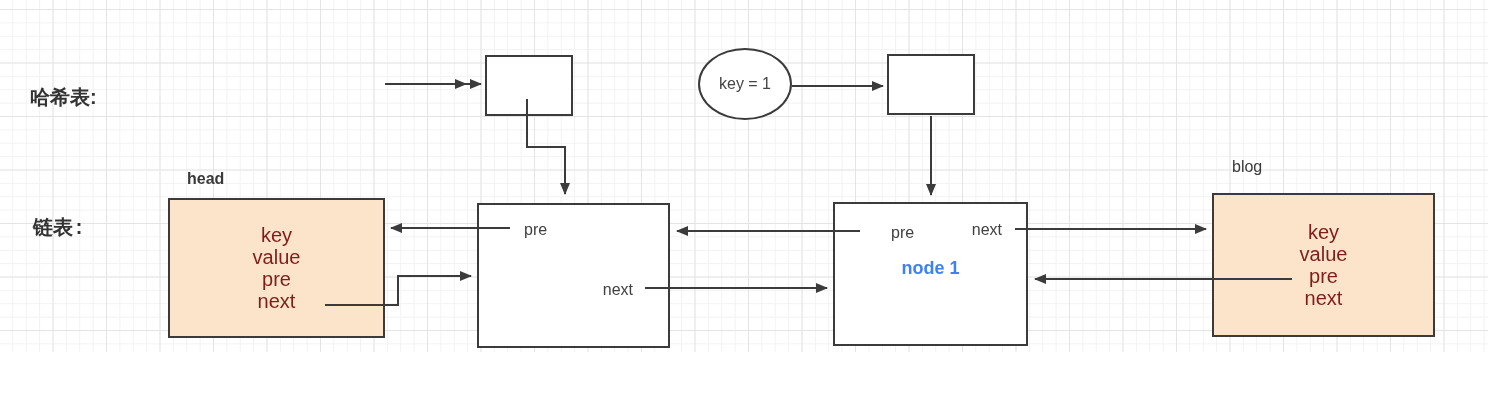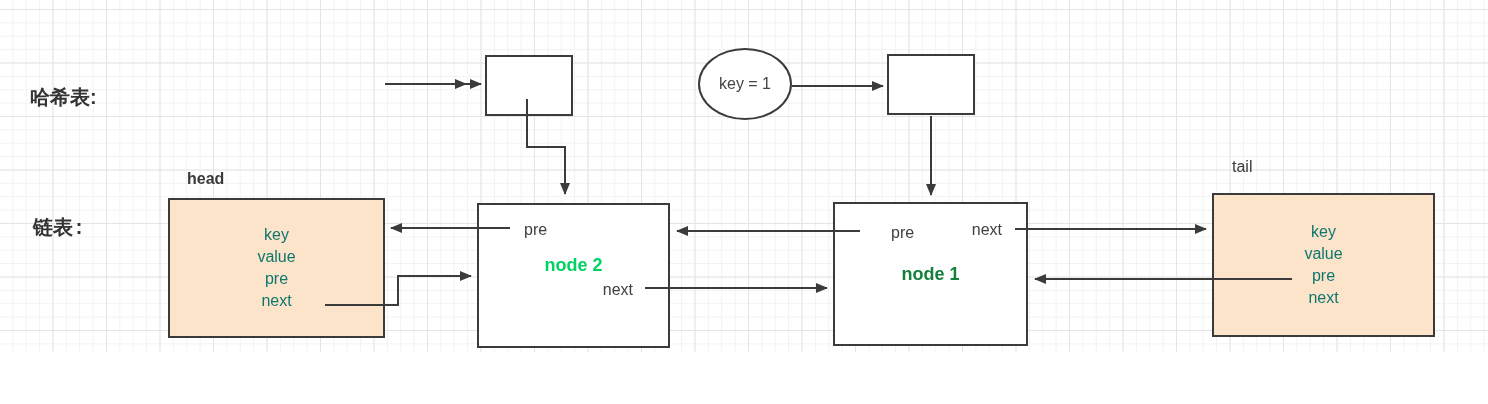--- a/index.html
+++ b/index.html
@@ -24,21 +24,21 @@
     border:2px solid #3b3b3b;border-radius:50%;background:#fff;
     display:flex;align-items:center;justify-content:center;
     font-size:16px;color:#454545;z-index:1;box-sizing:border-box;
   }
   .rectbox{
     border:2px solid #3b3b3b;background:#fff;z-index:1;box-sizing:border-box;
   }
   .endpoint{
     border:2px solid #3b3b3b;background:#fce4ca;z-index:1;box-sizing:border-box;
     display:flex;flex-direction:column;align-items:center;justify-content:center;
-    font-size:16px;line-height:22px;color:#0f766e;
+    font-size:20px;line-height:22px;color:#7f1d1d;
   }
   .nodebox{
     border:2px solid #3b3b3b;background:#fff;z-index:1;box-sizing:border-box;
   }
   .nodebox span{position:absolute;font-size:16px;color:#404040;white-space:nowrap;}
   .node-title{
     position:absolute;left:0;width:100%;text-align:center;
     font-size:18px;font-weight:bold;white-space:nowrap;
   }
   svg.wires{position:absolute;left:0;top:0;z-index:2;pointer-events:none;}
@@ -64,31 +64,30 @@
   <div class="abs small-label" style="left:187px;top:170px;font-weight:bold;">head</div>
   <div class="abs endpoint" style="left:168px;top:198px;width:217px;height:140px;">
     <div>key</div>
     <div>value</div>
     <div>pre</div>
     <div>next</div>
   </div>
 
   <div class="abs nodebox" style="left:477px;top:203px;width:193px;height:145px;">
     <span style="left:45px;top:16px;">pre</span>
-    <div class="node-title" style="top: 50px; color: rgb(0, 211, 100);">node 2</div>
     <span style="right:35px;top:76px;">next</span>
   </div>
 
   <div class="abs nodebox" style="left:833px;top:202px;width:195px;height:144px;">
     <span style="left:56px;top:20px;">pre</span>
     <span style="right:24px;top:17px;">next</span>
-    <div class="node-title" style="top: 60px; color: #15803d;">node 1</div>
+    <div class="node-title" style="top: 54px; color: #3b82f6;">node 1</div>
   </div>
 
-  <div class="abs small-label" style="left:1232px;top:158px;">tail</div>
+  <div class="abs small-label" style="left:1232px;top:158px;">blog</div>
   <div class="abs endpoint" style="left:1212px;top:193px;width:223px;height:144px;">
     <div>key</div>
     <div>value</div>
     <div>pre</div>
     <div>next</div>
   </div>
 
   <svg class="wires" width="1488" height="404" viewBox="0 0 1488 404">
     <defs>
       <marker id="arw" viewBox="0 0 12 10" markerWidth="12" markerHeight="10" refX="11" refY="5" orient="auto" markerUnits="userSpaceOnUse">

